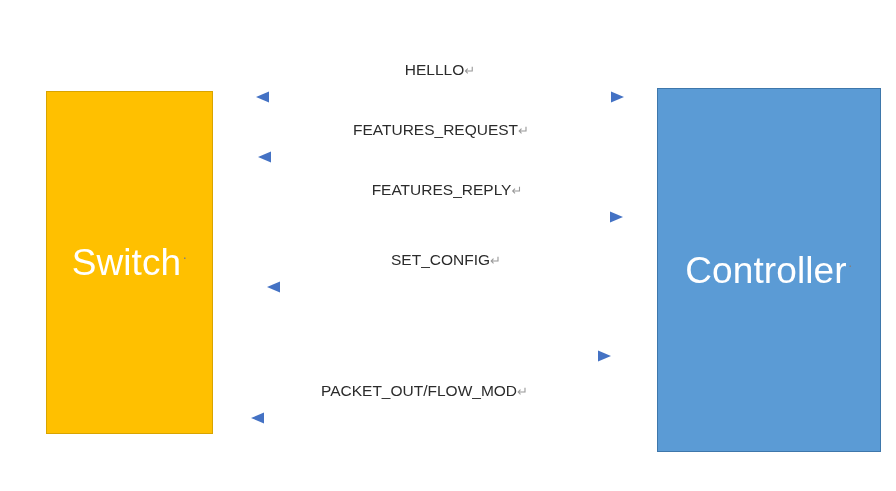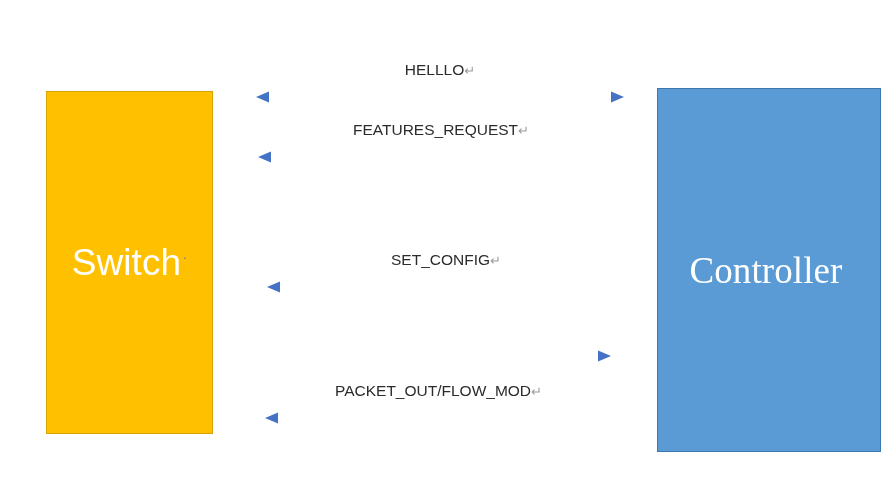--- a/index.html
+++ b/index.html
@@ -57,21 +57,20 @@
   }
   #node-switch .node-label { font-size: 37px; }
 
   #node-controller {
     left: 657px;
     top: 88px;
     width: 224px;
     height: 364px;
     background: #5B9BD5;
     border: 1.5px solid #3E77AB;
-    font-family: Liberation Serif, serif;
   }
   #node-controller .node-label { font-size: 37px; }
 
   
   .message {
     position: absolute;
     height: 46px;
   }
   .msg-label {
     position: absolute;
@@ -146,20 +145,38 @@
             <stop offset="0.55" stop-color="#6B93D4"></stop>
             <stop offset="1" stop-color="#4472C4"></stop>
           </linearGradient>
         </defs>
         <line x1="10" y1="11" x2="366" y2="11" stroke="url(#gradLeft2)" stroke-width="1.6"></line>
         <polygon points="0,11 13,5.5 13,16.5" fill="#4472C4"></polygon>
       </svg>
     </div>
   </div>
 
+  <div class="message" style="left:271px; top:182px; width:352px;">
+    <div class="msg-label">
+      <span>FEATURES_REPLY</span><span class="msg-cr">↵</span>
+    </div>
+    <div class="msg-arrow">
+      <svg width="352" height="22" viewBox="0 0 352 22">
+        <defs>
+          <linearGradient id="gradRight3" x1="0" y1="0" x2="1" y2="0">
+            <stop offset="0" stop-color="#6B93D4"></stop>
+            <stop offset="0.5" stop-color="#B8CCE9"></stop>
+            <stop offset="1" stop-color="#4472C4"></stop>
+          </linearGradient>
+        </defs>
+        <line x1="0" y1="11" x2="342" y2="11" stroke="url(#gradRight3)" stroke-width="1.6"></line>
+        <polygon points="352,11 339,5.5 339,16.5" fill="#4472C4"></polygon>
+      </svg>
+    </div>
+  </div>
 
   <div class="message" style="left:267px; top:252px; width:358px;text-decoration:underline;">
     <div class="msg-label">
       <span>SET_CONFIG</span><span class="msg-cr">↵</span>
     </div>
     <div class="msg-arrow">
       <svg width="358" height="22" viewBox="0 0 358 22">
         <defs>
           <linearGradient id="gradLeft4" x1="0" y1="0" x2="1" y2="0">
             <stop offset="0" stop-color="#4472C4"></stop>
@@ -182,21 +199,21 @@
             <stop offset="0.5" stop-color="#C3D3EC"></stop>
             <stop offset="1" stop-color="#4472C4"></stop>
           </linearGradient>
         </defs>
         <line x1="0" y1="11" x2="329" y2="11" stroke="url(#gradRight5)" stroke-width="1.6"></line>
         <polygon points="339,11 326,5.5 326,16.5" fill="#4472C4"></polygon>
       </svg>
     </div>
   </div>
 
-  <div class="message" style="left:265px; top:383px; width:347px;text-decoration:underline;">
+  <div class="message" style="left:251px; top:383px; width:347px;text-decoration:underline;">
     <div class="msg-label">
       <span>PACKET_OUT/FLOW_MOD</span><span class="msg-cr">↵</span>
     </div>
     <div class="msg-arrow">
       <svg width="347" height="22" viewBox="0 0 347 22">
         <defs>
           <linearGradient id="gradLeft6" x1="0" y1="0" x2="1" y2="0">
             <stop offset="0" stop-color="#4472C4"></stop>
             <stop offset="0.6" stop-color="#6B93D4"></stop>
             <stop offset="1" stop-color="#4472C4"></stop>

